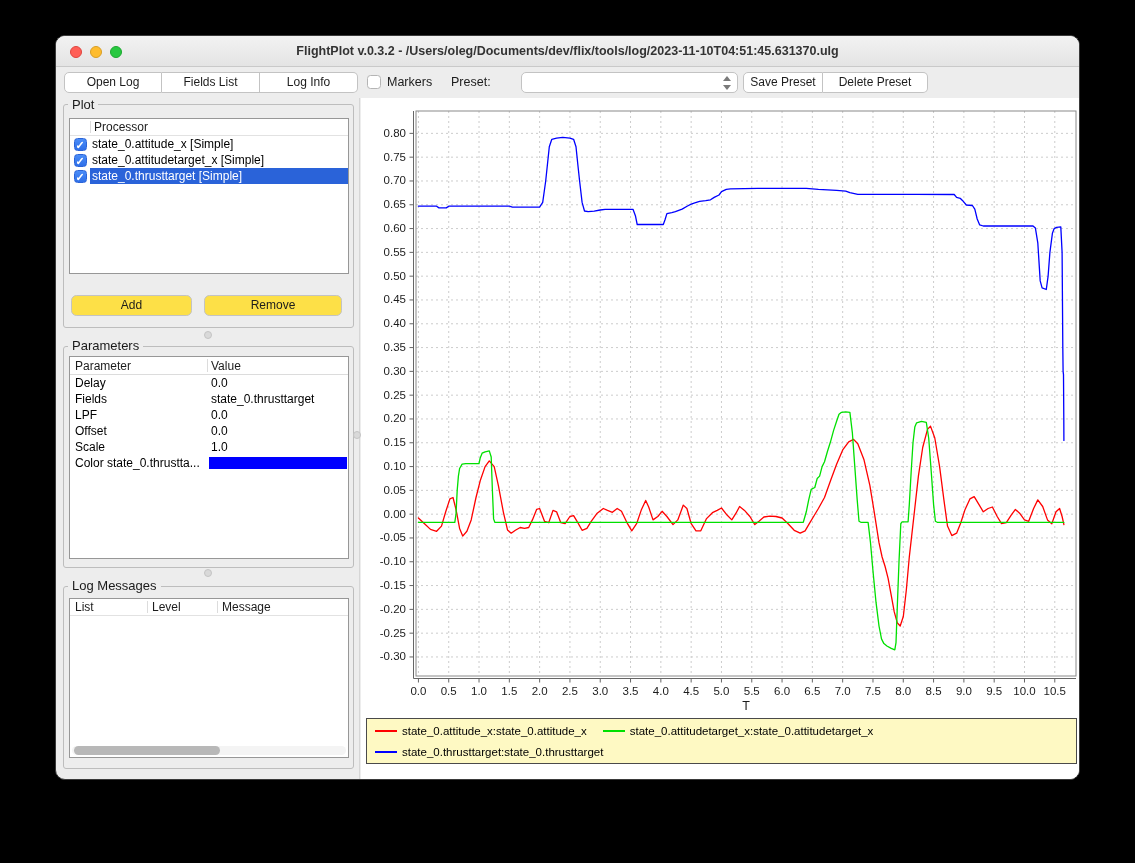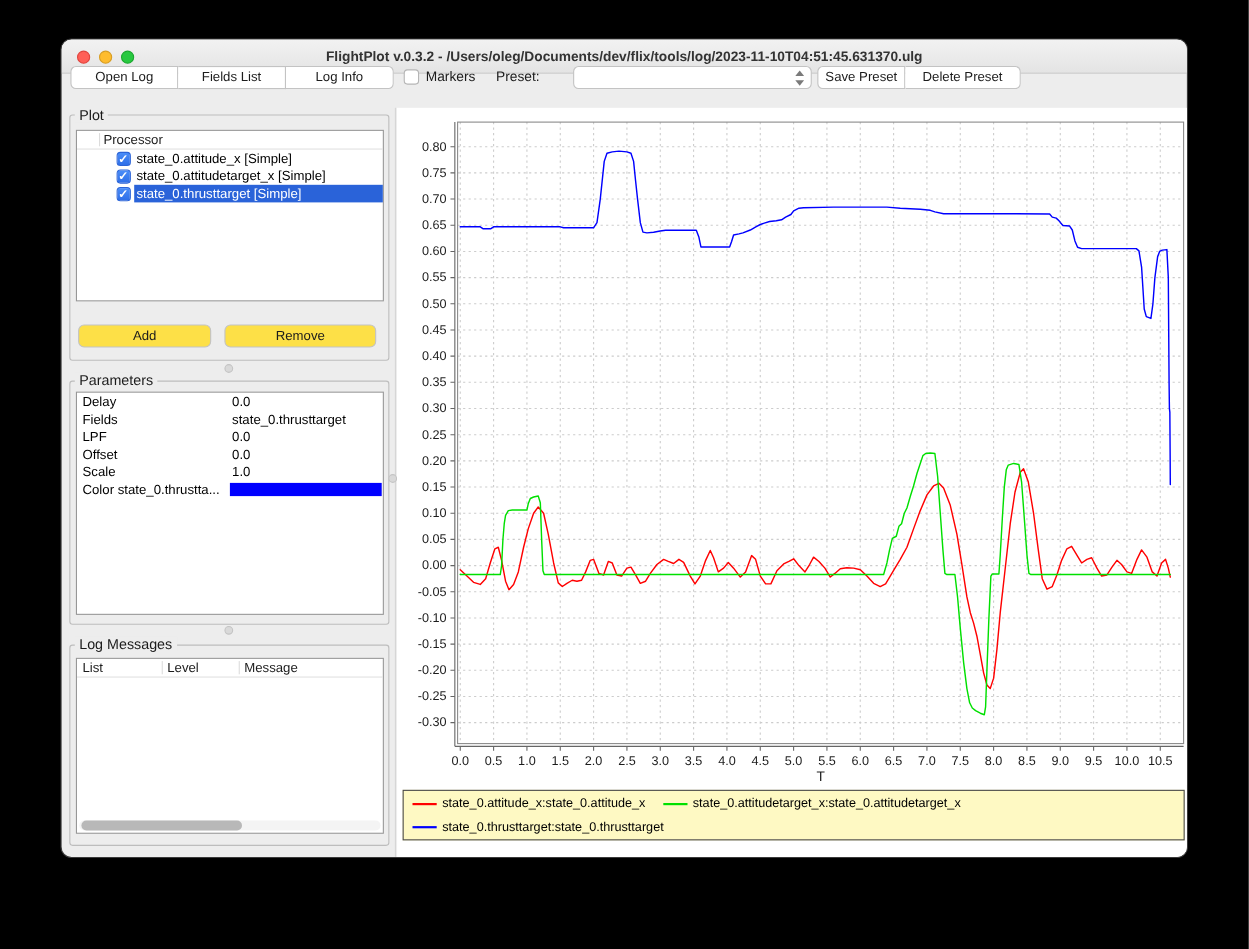--- a/index.html
+++ b/index.html
@@ -11,21 +11,21 @@
   
   .titlebar { position:absolute; left:0; top:0; right:0; height:31px;
     background:linear-gradient(#f2f2f2,#e4e4e4); border-bottom:1px solid #c9c9c9; }
   .tl { position:absolute; top:10px; width:12px; height:12px; border-radius:50%; }
   .tl.red   { left:14px; background:#ff5f57; border:0.5px solid #e0443e; }
   .tl.yellow{ left:34px; background:#febc2e; border:0.5px solid #d89e24; }
   .tl.green { left:54px; background:#28c840; border:0.5px solid #1ba82f; }
   .title-text { position:absolute; left:0; right:0; top:0; height:15px; line-height:31px;
     text-align:center; font-size:12.5px; font-weight:bold; color:#333; white-space:nowrap; }
   
-  .toolbar { position:absolute; left:0; top:20px; right:0; height:18px; }
+  .toolbar { position:absolute; left:0; top:32px; right:0; height:18px; }
   .seg { position:absolute; top:4px; display:flex; height:21px; }
   .seg .btn { background:#fff; border:1px solid #c3c3c3; border-left:none;
     font-size:12px; color:#1c1c1c; text-align:center; line-height:19px; cursor:default; }
   .seg .btn:first-child { border-left:1px solid #c3c3c3; border-radius:5px 0 0 5px; }
   .seg .btn:last-child { border-radius:0 5px 5px 0; }
   .seg .btn:only-child { border-radius:5px; }
   .checkbox { width:14px; height:14px; border-radius:3.5px; background:#fff;
     border:1px solid #b5b5b5; position:absolute; }
   .checkbox.checked { background:linear-gradient(#4a8df8,#2f6fe8); border-color:#2b64d8; }
   .checkbox.checked::after { content:"✓"; position:absolute; left:0; top:0; width:100%;
@@ -43,21 +43,21 @@
   
   .group { position:absolute; border:1px solid #bdbdbd; border-radius:3px; }
   .group-title { position:absolute; font-size:13px; color:#1a1a1a; background:#ededed;
     padding:0 4px; line-height:13px; }
   .panel-box { position:absolute; background:#fff; border:1px solid #979797; }
   
   .list-header { height:17px; line-height:17px; font-size:12px; color:#1c1c1c;
     padding-left:24px; border-bottom:1px solid #e2e2e2; position:relative; }
   .list-header::before { content:""; position:absolute; left:20px; top:2px; bottom:2px;
     width:1px; background:#dcdcdc; }
-  .list-row { height:16px; display:flex; align-items:center; font-size:12px; color:#000;margin-left:32px; }
+  .list-row { height:16px; display:flex; align-items:center; font-size:12px; color:#000; }
   .list-row .cb-cell { width:20px; display:flex; justify-content:center; flex:none; }
   .list-row .cb { position:relative; width:13px; height:13px; flex:none; }
   .list-row .row-label { flex:1; height:16px; line-height:16px; padding-left:2px;
     white-space:nowrap; overflow:hidden; }
   .list-row.selected .row-label { background:#2a63d9; color:#fff; }
   .push-btn { position:absolute; height:21px; background:#fde047; border:1px solid #c3c3c3;
     border-radius:5.5px; font-size:12px; color:#1c1c1c; text-align:center; line-height:19px; }
   
   .ptable-header { height:18px; line-height:18px; font-size:12px; color:#1c1c1c;
     border-bottom:1px solid #dcdcdc; position:relative; }
@@ -148,20 +148,25 @@
     </div>
   </div>
   <div class="push-btn" style="left:15px; top:259px; width:121px;">Add</div>
   <div class="push-btn" style="left:148px; top:259px; width:138px;">Remove</div>
 
   <div class="split-dot" style="left:148px; top:295px;"></div>
 
   <div class="group" style="left:7px; top:310px; width:291px; height:222px;"></div>
   <div class="group-title" style="left:12px; top:303px;">Parameters</div>
   <div class="panel-box" style="left:13px; top:320px; width:280px; height:203px;">
+    <div class="ptable-header">
+      <span class="c1">Parameter</span>
+      <span class="vdiv"></span>
+      <span class="c2">Value</span>
+    </div>
     <div class="prow">
       <span class="pname">Delay</span>
       <span class="pval">0.0</span>
     </div>
     <div class="prow">
       <span class="pname">Fields</span>
       <span class="pval">state_0.thrusttarget</span>
     </div>
     <div class="prow">
       <span class="pname">LPF</span>

